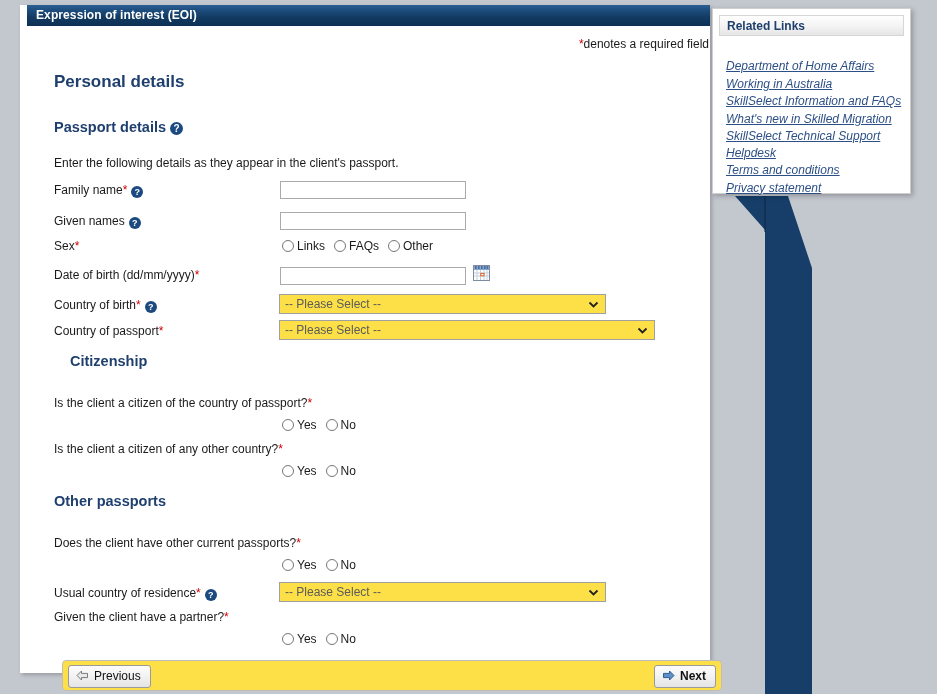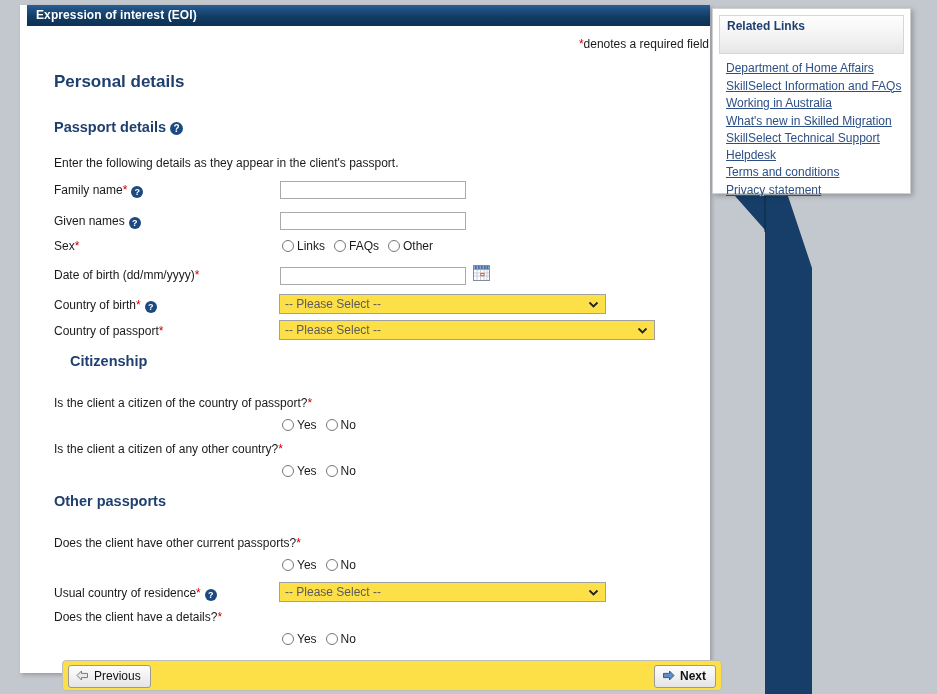--- a/index.html
+++ b/index.html
@@ -188,30 +188,30 @@
   .links {
     position: absolute;
     left: 712px; top: 8px;
     width: 199px; height: 186px;
     background: #ffffff;
     border: 1px solid #cfcfcf;
     box-shadow: 2px 2px 5px rgba(0,0,0,0.25);
     padding: 6px;
   }
   .links-hd {
-    height: 39px;
+    height: 21px;
     background: linear-gradient(to bottom,#fefefe 0%,#f3f3f3 55%,#e6e6e6 100%);
     border: 1px solid #d6d6d6;
     font-size: 12px;
     font-weight: bold;
     color: #1f3f6e;
     line-height: 20px;
     padding-left: 7px;
   }
-  .links-body { padding: 6px 0 0 7px; }
+  .links-body { padding: 22px 0 0 7px; font-style: italic; }
   .links-body a {
     display: block;
     font-size: 12px;
     color: #2c4f86;
     text-decoration: underline;
     line-height: 17.5px;
     white-space: nowrap;
   }
   .links-body a.wrap { white-space: normal; width: 163px; line-height: 17px; }
 </style>
@@ -336,21 +336,21 @@
         <span class="lbl"><span>Usual country of residence</span><span class="star">*</span><span class="help">?</span></span>
         <div class="selbox" style="left:225px; top:-4px; width:327px;">
           <span class="seltext">-- Please Select --</span>
           <svg class="chev" viewBox="0 0 11 11">
               <path d="M1.5 3.5 L5.5 7.5 L9.5 3.5" stroke="#222" stroke-width="1.8" fill="none"></path>
             </svg>
         </div>
       </div>
 
       <div class="row" style="top:584px;">
-        <span class="lbl"><span>Does the client have a details?</span><span class="star">*</span></span>
+        <span class="lbl"><span>Given the client have a partner?</span><span class="star">*</span></span>
         <span class="radios" style="left:228px; top:22px;">
           <span class="opt"><input type="radio" name="pt1" style=""><span>Yes</span></span><span class="opt"><input type="radio" name="pt1" style=""><span>No</span></span>
         </span>
       </div>
 
       <div class="navbar">
         <button class="navbtn prev">
           <svg class="arrow" viewBox="0 0 13 11">
             <path d="M5.5 1 L1 5.5 L5.5 10 L5.5 7.6 L11.5 7.6 L11.5 3.4 L5.5 3.4 Z" fill="#e9e9e9" stroke="#7a7a7a" stroke-width="1"></path>
           </svg><span>Previous</span>
@@ -362,22 +362,22 @@
         </button>
       </div>
 
     </div>
   </div>
 
   <div class="links">
     <div class="links-hd">Related Links</div>
     <div class="links-body">
       <a href="#">Department of Home Affairs</a>
+      <a href="#">Working in Australia</a>
       <a href="#">SkillSelect Information and FAQs</a>
-      <a href="#">Working in Australia</a>
       <a href="#">What's new in Skilled Migration</a>
       <a href="#" class="wrap">SkillSelect Technical Support Helpdesk</a>
       <a href="#">Terms and conditions</a>
       <a href="#">Privacy statement</a>
     </div>
   </div>
 
 </div>
 
 </body></html>

